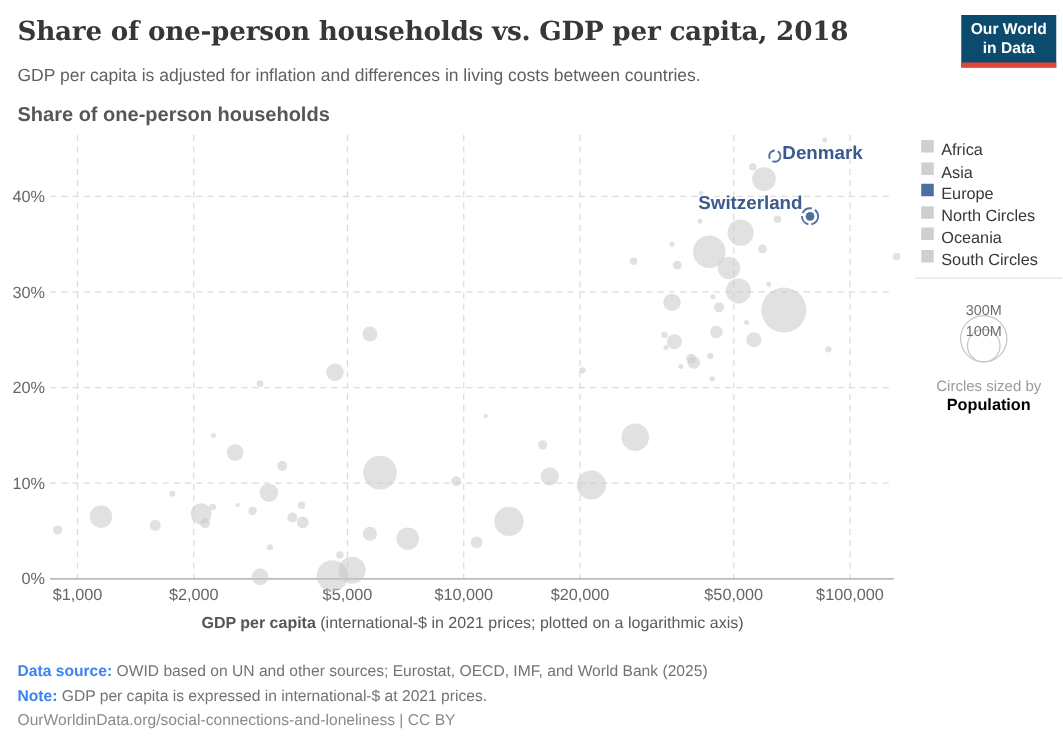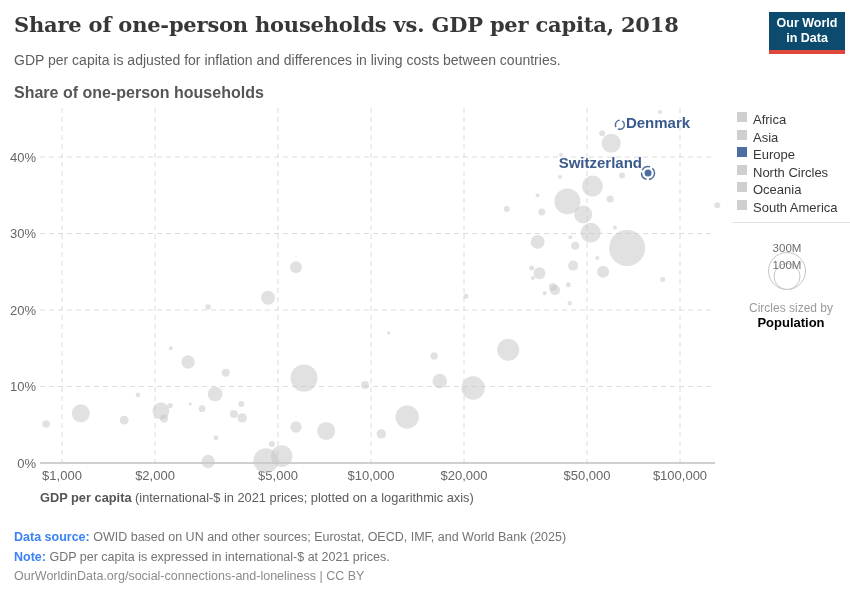--- a/index.html
+++ b/index.html
@@ -23,21 +23,21 @@
     color:#fff;font-size:12.5px;font-weight:bold;text-align:center;
     display:flex;flex-direction:column;justify-content:center;line-height:15px;
   }
   .plot-heading{
     position:absolute;left:14px;top:84px;
     font-size:16px;font-weight:bold;color:#565656;
   }
   svg#plot{position:absolute;left:0;top:0;}
   svg text{font-family:"Liberation Sans", sans-serif;}
   .xaxis-title{
-    position:absolute;left:40px;top:490px;width:676px;text-align:left;
+    position:absolute;left:40px;top:490px;width:676px;text-align:center;
     font-size:12.8px;color:#5b5b5b;
   }
   .xaxis-title b{color:#555;}
   .entity-label{
     position:absolute;font-size:15px;font-weight:bold;color:#3b5a8d;
     text-shadow:0 0 3px #fff,0 0 3px #fff,0 0 3px #fff;white-space:nowrap;
   }
   .legend{position:absolute;left:737px;top:112px;width:112px;}
   .legend-row{display:flex;align-items:flex-start;height:17.5px;cursor:pointer;}
   .legend-swatch{width:10px;height:10px;margin-right:6px;flex:none;}
@@ -196,21 +196,21 @@
     <div class="legend-row">
       <span class="legend-swatch" style="background: rgb(207, 207, 207);"></span>
       <span class="legend-label">North Circles</span>
     </div>
     <div class="legend-row">
       <span class="legend-swatch" style="background: rgb(207, 207, 207);"></span>
       <span class="legend-label">Oceania</span>
     </div>
     <div class="legend-row">
       <span class="legend-swatch" style="background: rgb(207, 207, 207);"></span>
-      <span class="legend-label">South America</span>
+      <span class="legend-label">South Circles</span>
     </div>
   </div>
 
 <div class="size-legend">
   <hr class="size-divider">
   <svg width="118" height="64">
     <circle cx="55" cy="40" r="18.5" fill="#ffffff" stroke="#c6c6c6" stroke-width="1"></circle>
     <circle cx="55" cy="45.5" r="13" fill="#ffffff" stroke="#c6c6c6" stroke-width="1"></circle>
     <text x="55" y="21" text-anchor="middle" font-size="11.5" fill="#6e6e6e">300M</text>
     <text x="55" y="38" text-anchor="middle" font-size="11.5" fill="#6e6e6e">100M</text>

